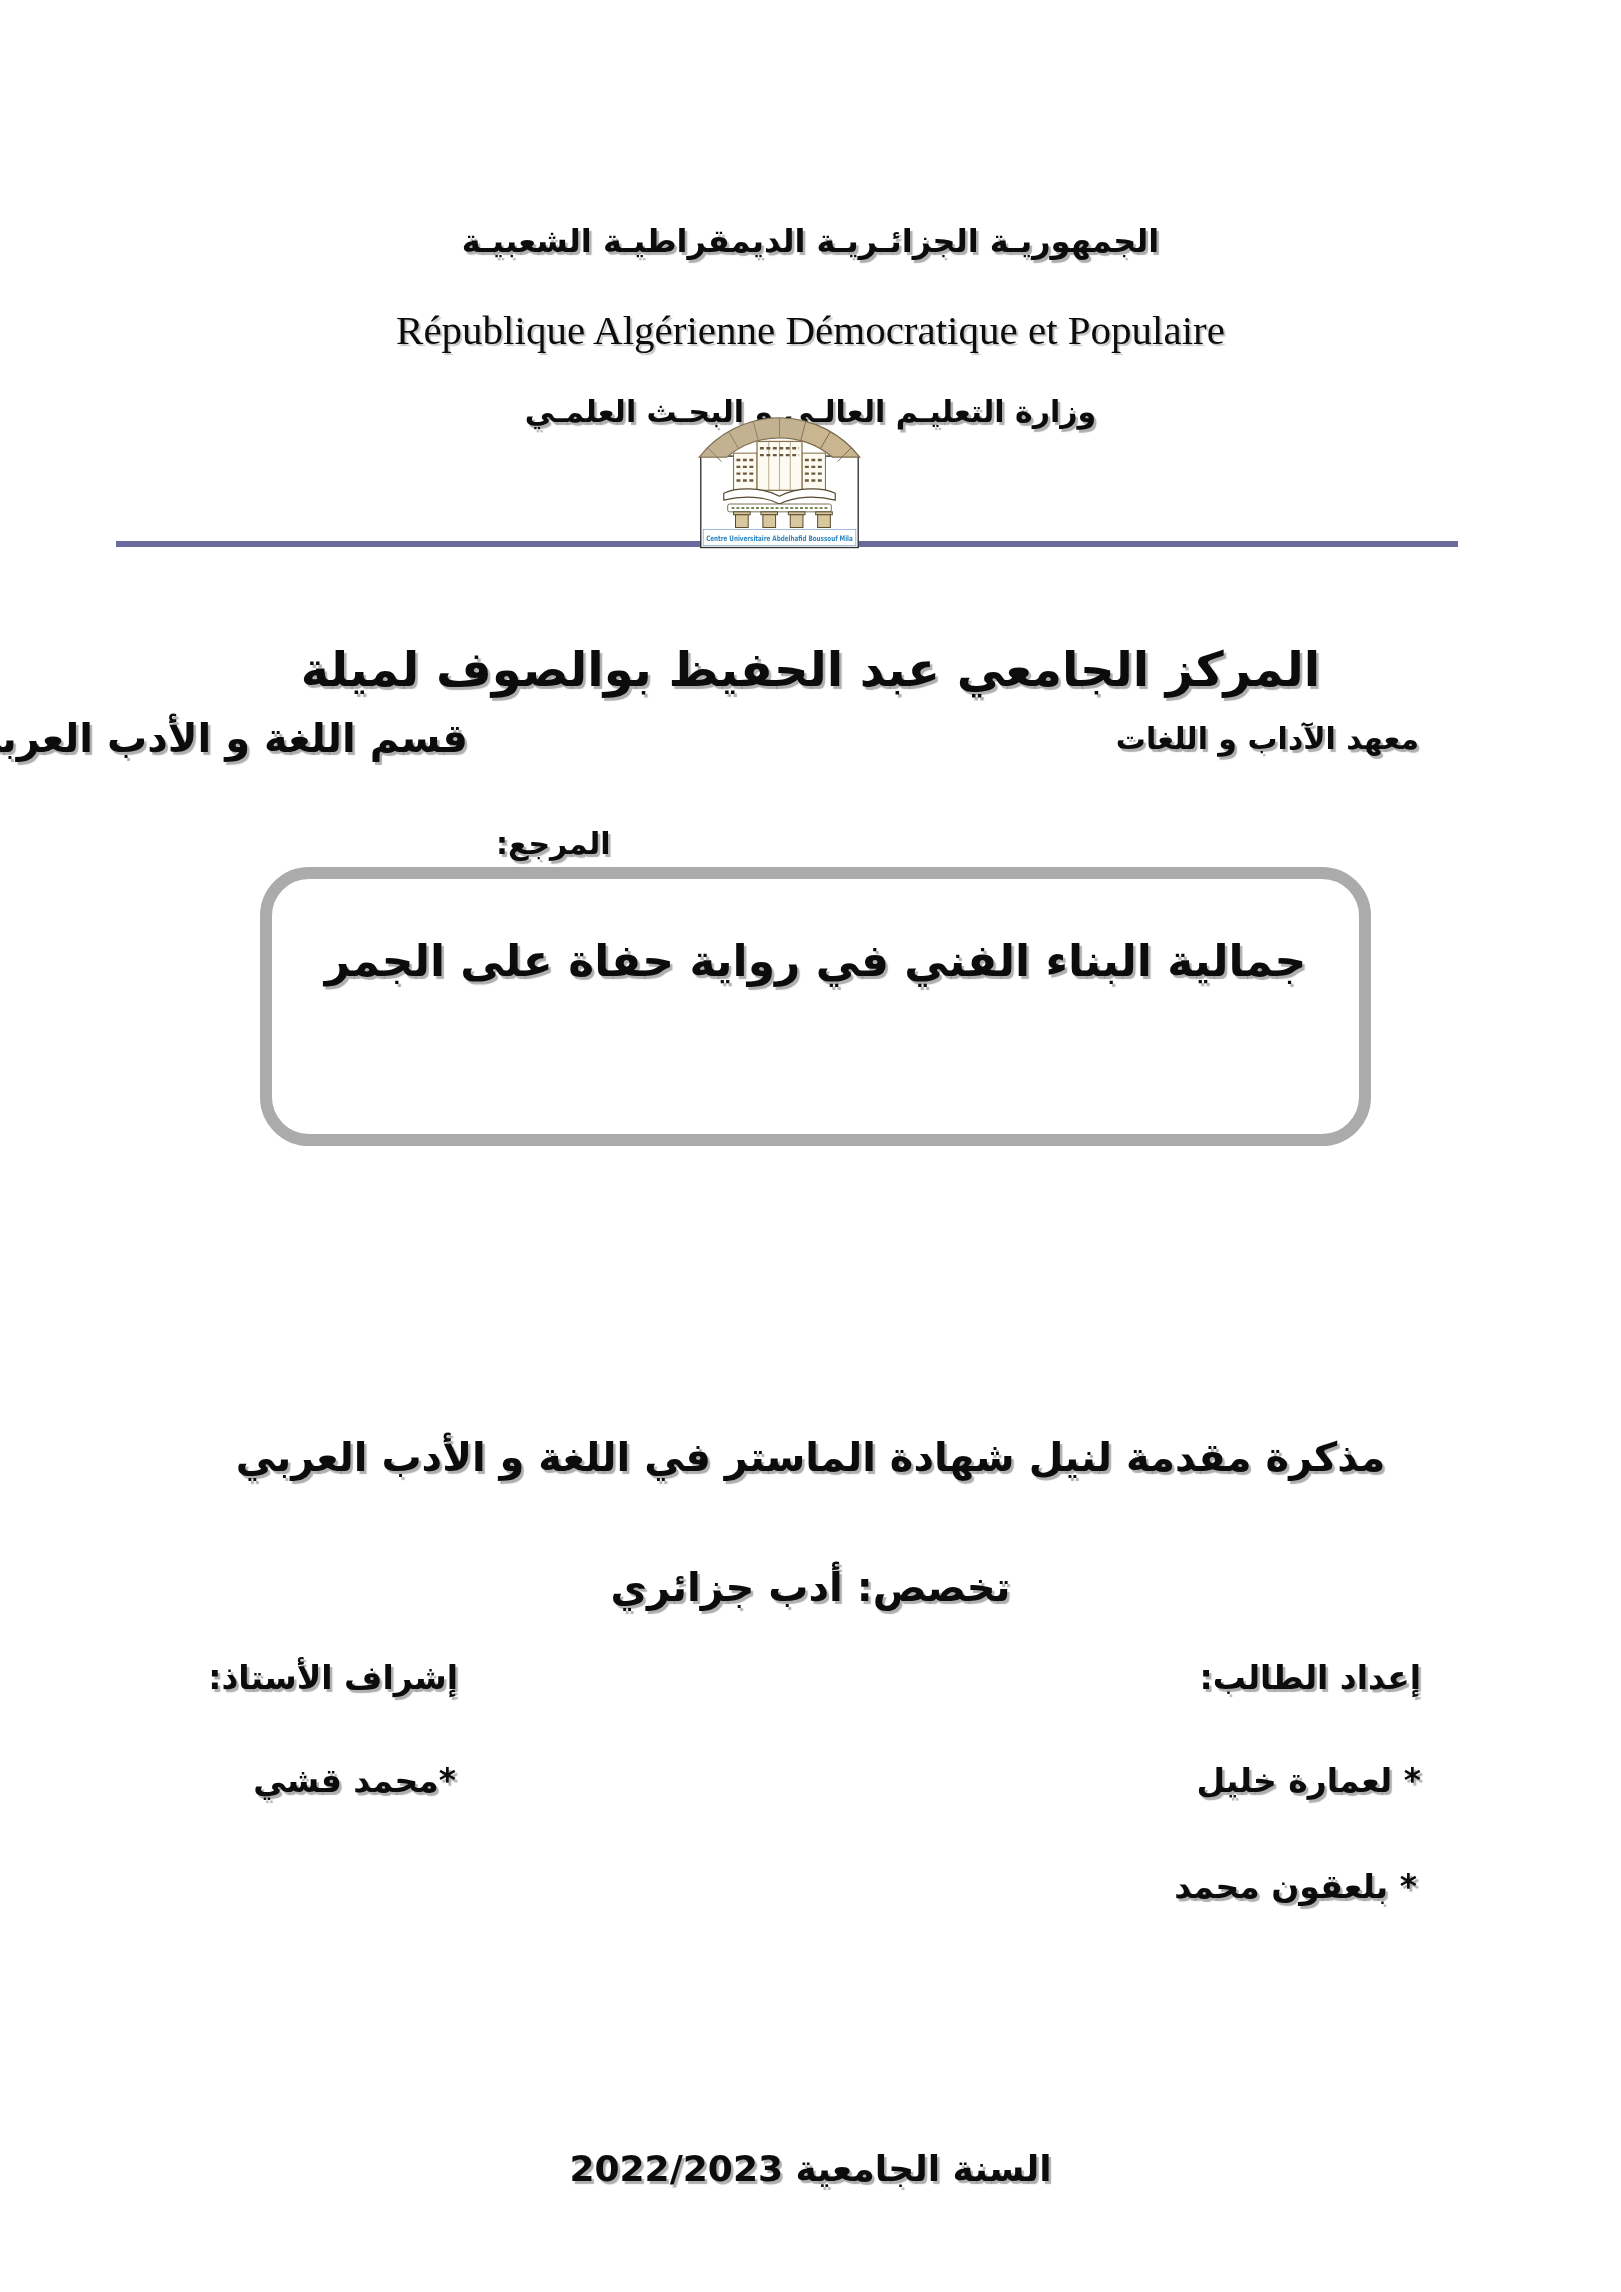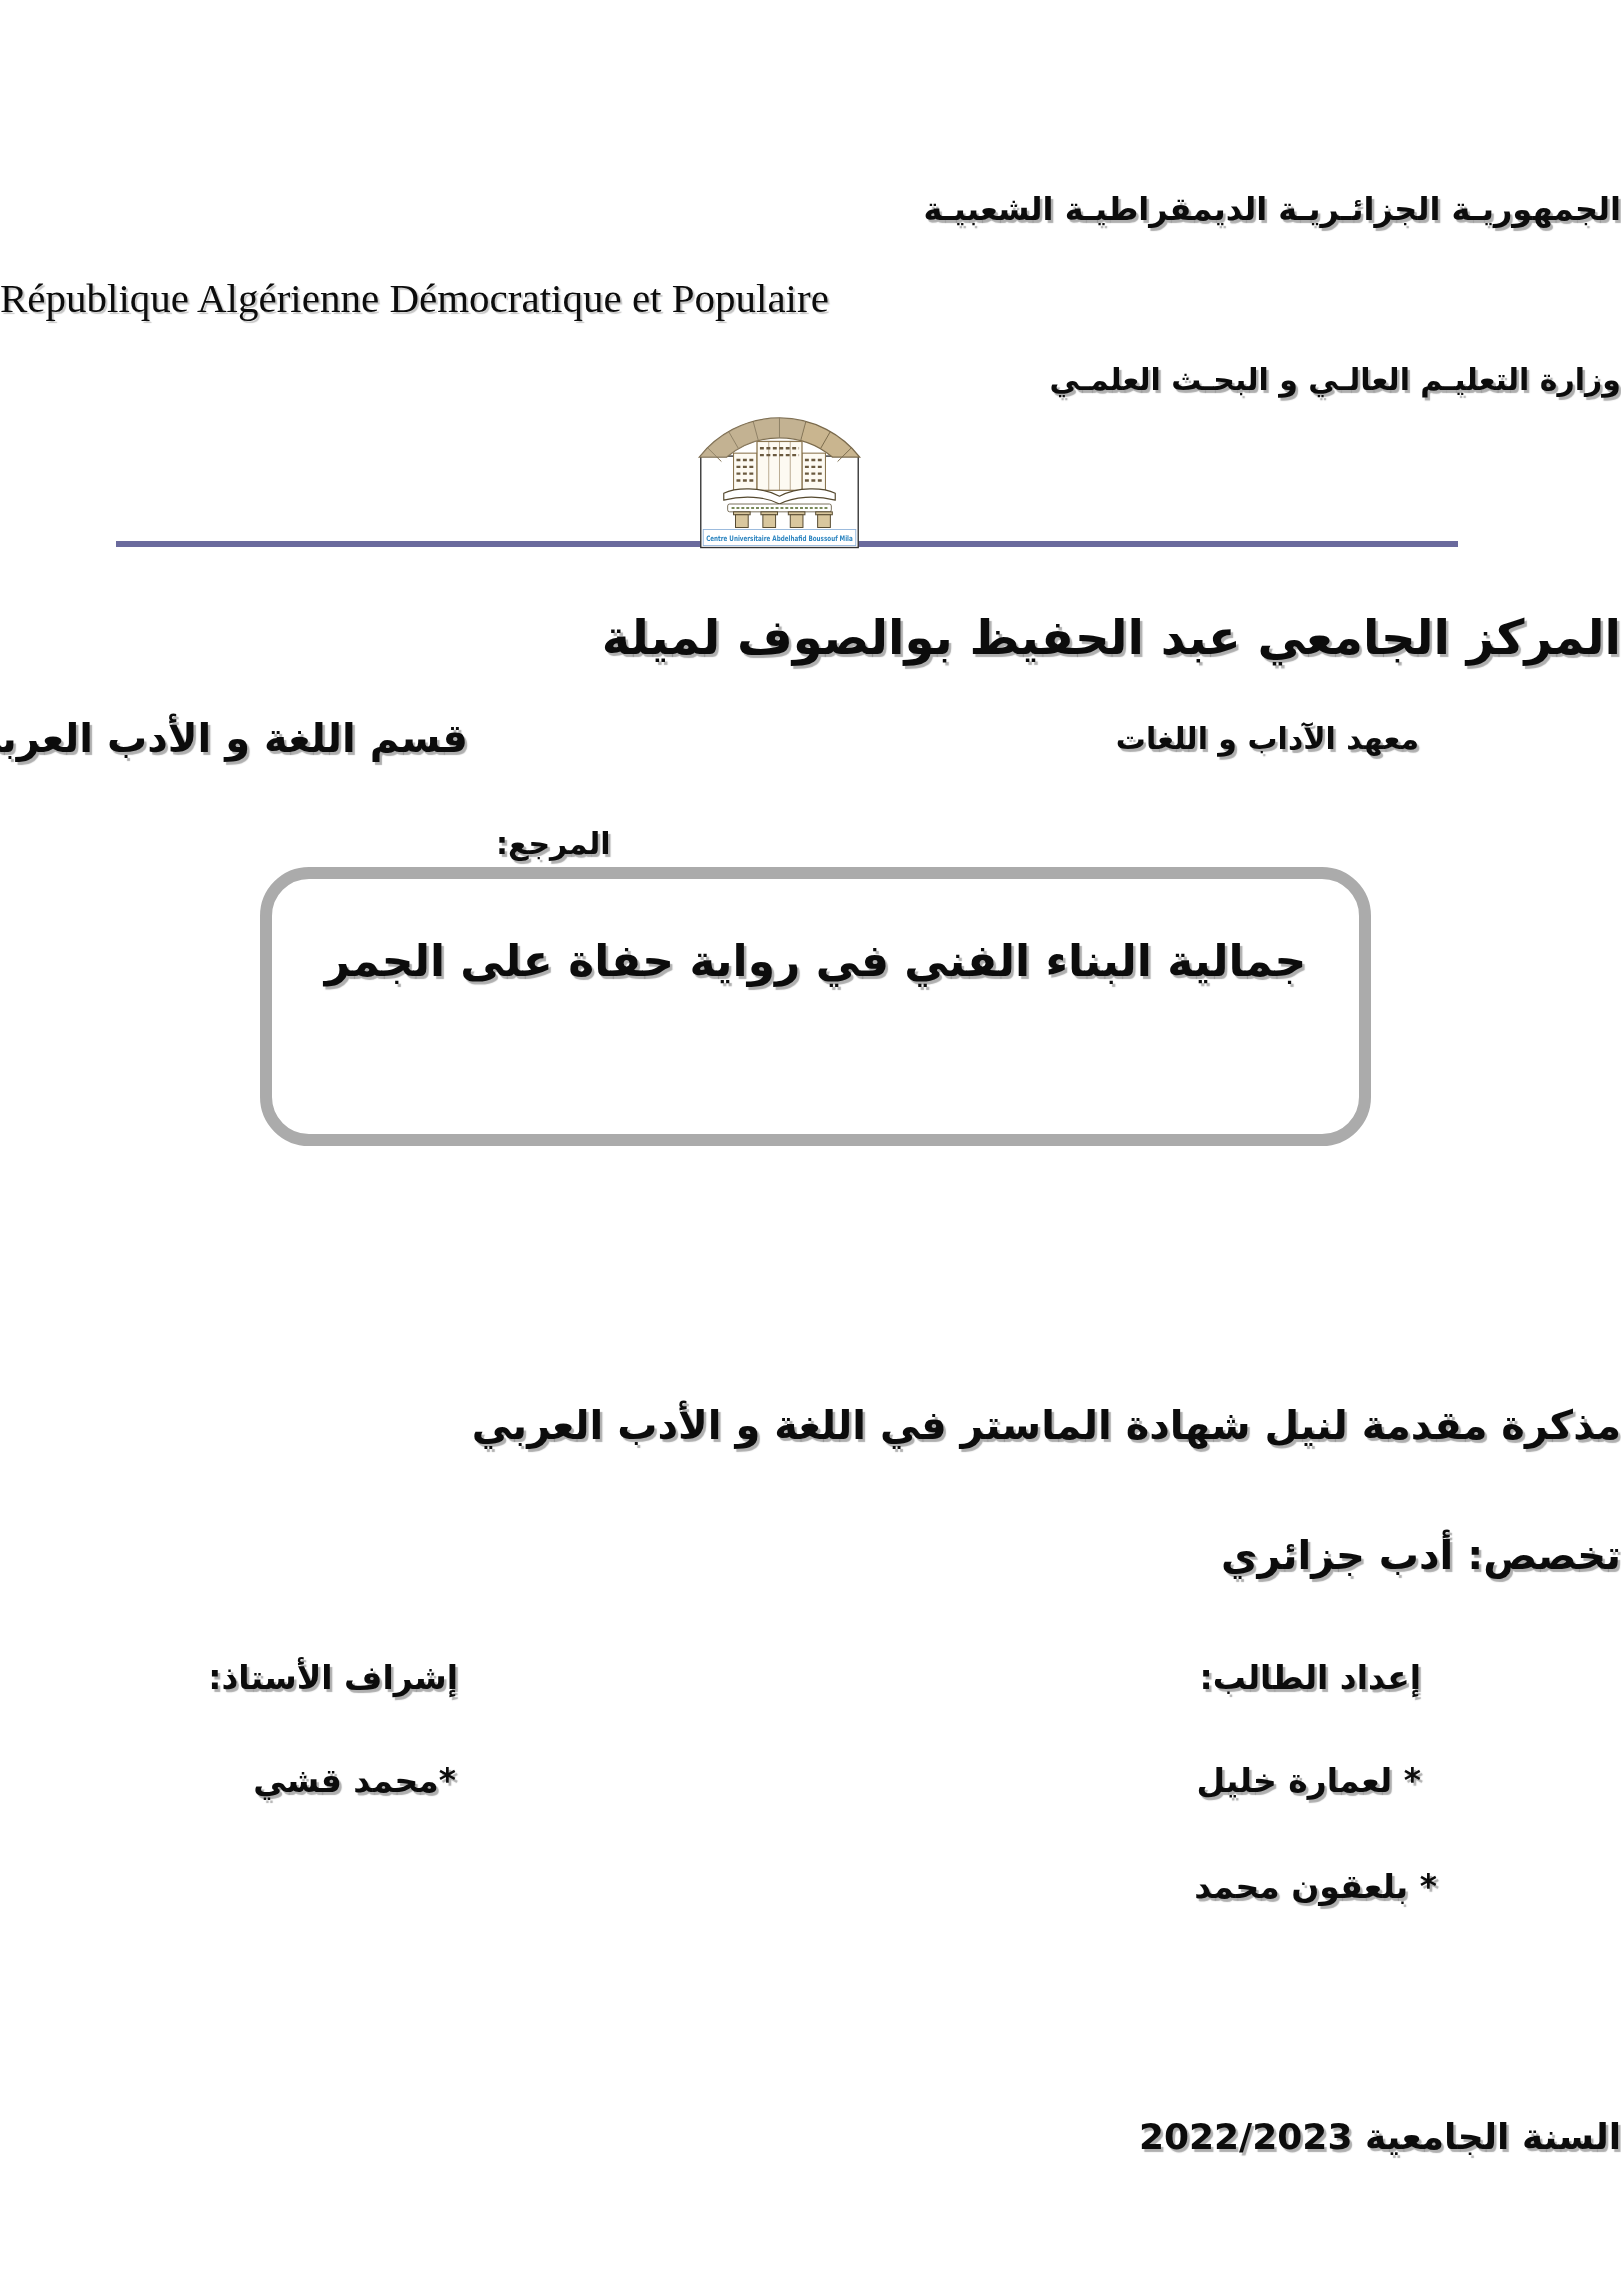--- a/index.html
+++ b/index.html
@@ -6,21 +6,21 @@
   .page{
     position:relative;
     width:1621px;height:2293px;
     background:#ffffff;
     margin:0 auto;
     overflow:hidden;
     font-family:"DejaVu Sans",sans-serif;
     color:#0c0c0c;
   }
   .abs{position:absolute;}
-  .centered{left:0;right:0;}
+  .centered{left:0;right:0;text-align:center;margin-top:32px;}
   .ar{direction:rtl;font-weight:bold;}
   .shadowed{text-shadow:2.5px 2.5px 1px rgba(95,95,95,0.5);}
   .republic-ar{top:186px;font-size:32px;line-height:47px;}
   .republic-fr{top:271px;font-size:41px;line-height:55px;font-family:"Liberation Serif",serif;font-weight:normal;text-shadow:2px 2px 1px rgba(110,110,110,0.4);}
   .ministry{top:356px;font-size:30px;line-height:47px;}
   .logo-wrap{left:698px;top:416px;width:163px;height:133px;z-index:2;}
   .divider{left:116px;top:541px;width:1342px;height:5.9px;background:#6a6a9d;z-index:1;}
   .university-name{top:598px;font-size:48px;line-height:78px;}
   .institute{top:714px;right:202px;font-size:30px;line-height:49px;text-align:right;}
   .department{top:714px;right:1153px;font-size:40px;line-height:49px;text-align:center;white-space:nowrap;}
@@ -31,21 +31,21 @@
     box-sizing:border-box;background:transparent;z-index:2;
   }
   .thesis-title{top:926px;left:260px;width:1111px;text-align:center;font-size:44px;line-height:69px;z-index:3;}
   .novel-author{top:1066px;left:260px;width:1111px;text-align:center;font-size:41px;line-height:65px;z-index:3;}
   .memo-line{top:1394px;font-size:40px;line-height:63px;}
   .specialty-line{top:1524px;font-size:40px;line-height:63px;}
   .prepared-label{top:1651px;right:200px;font-size:33px;line-height:53px;text-align:left;}
   .supervision-label{top:1651px;right:1163px;font-size:33px;line-height:53px;text-align:right;white-space:nowrap;}
   .student-1{top:1754px;right:200px;font-size:33px;line-height:53px;text-align:right;}
   .supervisor{top:1754px;right:1165px;font-size:33px;line-height:53px;text-align:right;white-space:nowrap;}
-  .student-2{top:1860px;right:184px;font-size:33px;line-height:53px;text-align:right;}
+  .student-2{top:1860px;right:204px;font-size:33px;line-height:53px;text-align:right;}
   .academic-year{top:2109px;font-size:36px;line-height:55px;}
 </style>
 </head>
 <body>
 
 <div class="page">
 
   <div class="abs centered ar shadowed republic-ar">الجمهوريـة الجزائـريـة الديمقراطيـة الشعبيـة</div>
   <div class="abs centered republic-fr">République Algérienne Démocratique et Populaire</div>
   <div class="abs centered ar shadowed ministry">وزارة التعليـم العالـي و البحـث العلمـي</div>

